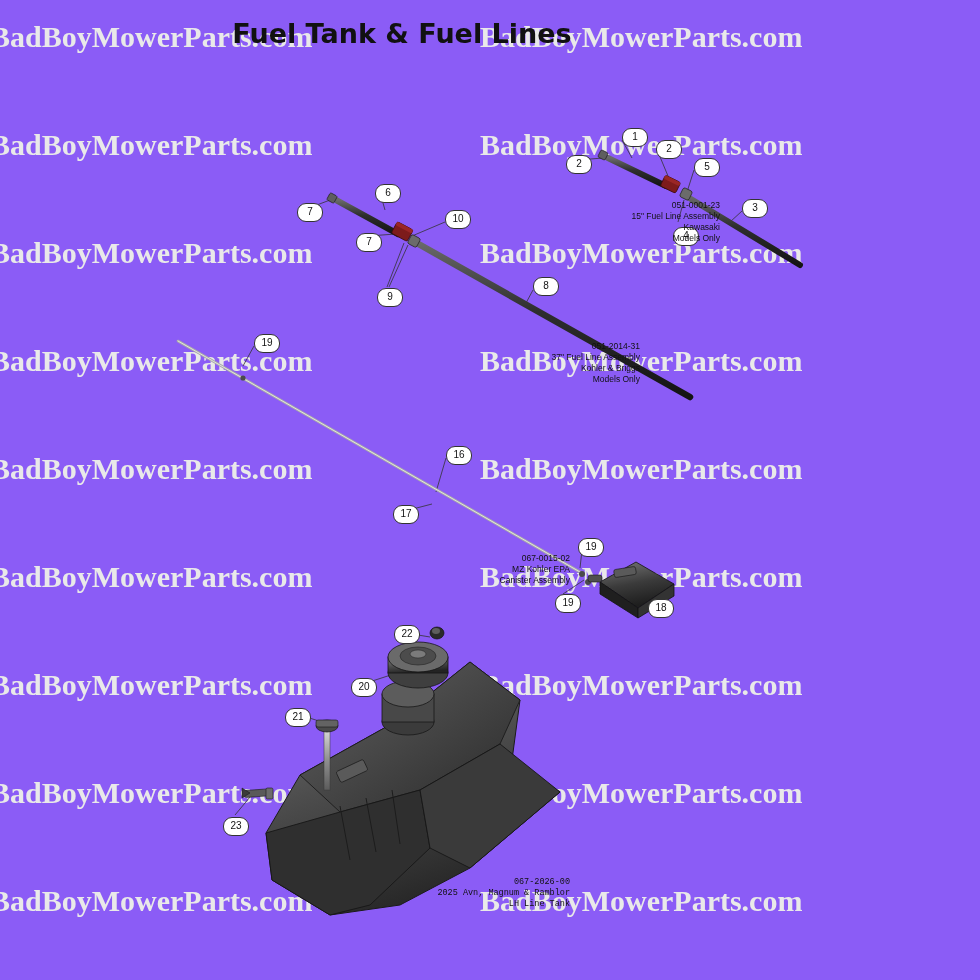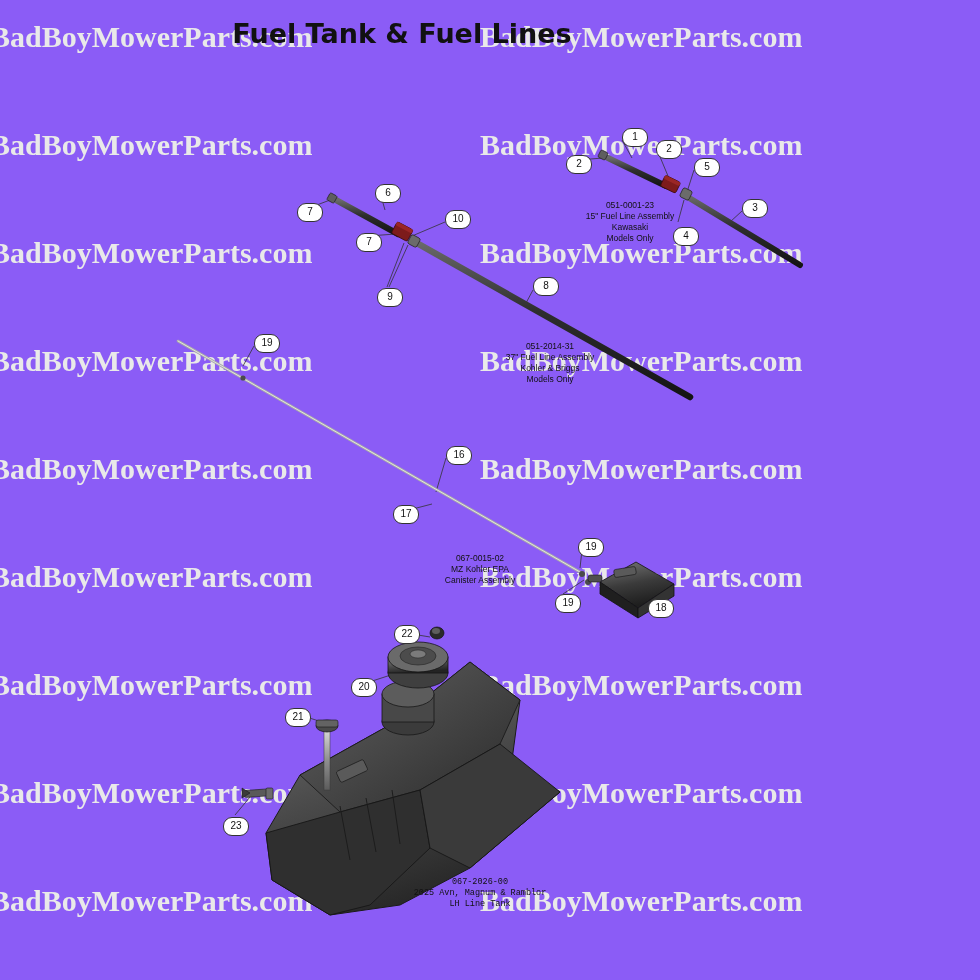--- a/index.html
+++ b/index.html
@@ -68,21 +68,21 @@
     color: #111111;
     font-size: 10px;
     line-height: 15px;
     text-align: center;
     z-index: 6;
   }
 
   
   .caption {
     position: absolute;
-    text-align: center;
+    text-align: right;
     font-size: 8.5px;
     line-height: 11px;
     color: #111111;
     z-index: 6;
     white-space: nowrap;
   }
 </style>
 </head>
 <body>
 

